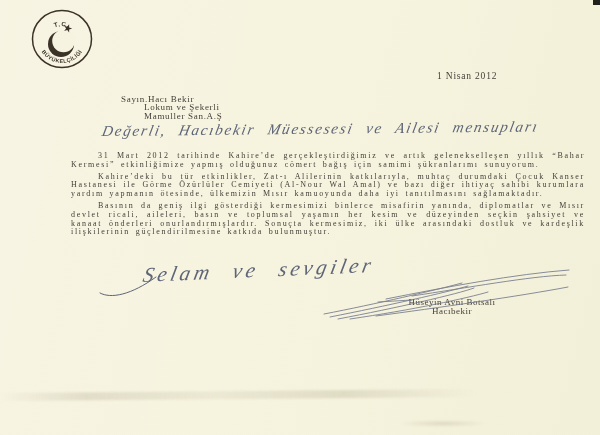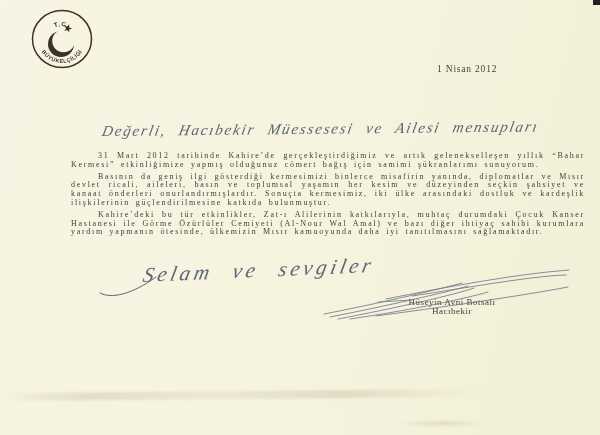--- a/index.html
+++ b/index.html
@@ -2,21 +2,21 @@
 <html><head>
 <meta charset="utf-8">
 <style>
   html,body{margin:0;padding:0;background:#888;}
   .page{
     position:relative;width:600px;height:435px;overflow:hidden;
     background:linear-gradient(104deg,#f7f4e3 0%,#f6f3df 45%,#f3f0d9 100%);
     font-family:"Liberation Serif",serif;color:#45413a;
   }
   .seal{position:absolute;left:30px;top:8px;width:64px;height:62px;}
-  .date{position:absolute;left:437px;top:64px;font-size:9.5px;letter-spacing:.8px;}
+  .date{position:absolute;left:437px;top:71px;font-size:9.5px;letter-spacing:.8px;}
   .recipient{position:absolute;left:121px;top:95px;font-size:9px;line-height:8.3px;letter-spacing:.7px;}
   .recipient .indent{margin-left:23px;}
   .hand{color:#5e6577;font-style:italic;}
   .salutation{
     position:absolute;left:104px;top:123px;font-size:15px;
     letter-spacing:1.8px;word-spacing:7px;white-space:nowrap;
     transform:skewX(-12deg) rotate(-.6deg);transform-origin:left top;
   }
   .body{
     position:absolute;left:71px;top:152px;width:514px;
@@ -67,27 +67,32 @@
       <g>
         <circle cx="31" cy="36" r="13" fill="#3c3328"></circle>
         <circle cx="33.5" cy="33" r="11.3" fill="#f6f3e0"></circle>
       </g>
       <text x="38" y="24" font-size="11" text-anchor="middle" fill="#3c3328" transform="rotate(18 38 20)">★</text>
     </svg>
   </div>
 
   <div class="date">1 Nisan 2012</div>
 
+  <div class="recipient">
+    <div>Sayın.Hacı Bekir</div>
+    <div class="indent">Lokum ve Şekerli</div>
+    <div class="indent">Mamuller San.A.Ş</div>
+  </div>
 
   <div class="salutation hand">Değerli, Hacıbekir Müessesesi ve Ailesi mensupları</div>
 
   <div class="body">
     <p>31 Mart 2012 tarihinde Kahire’de gerçekleştirdiğimiz ve artık gelenekselleşen yıllık “Bahar Kermesi” etkinliğimize yapmış olduğunuz cömert bağış için samimi şükranlarımı sunuyorum.</p>
+    <p>Kahire’deki bu tür etkinlikler, Zat-ı Alilerinin katkılarıyla, muhtaç durumdaki Çocuk Kanser Hastanesi ile Görme Özürlüler Cemiyeti (Al-Nour Wal Amal) ve bazı diğer ihtiyaç sahibi kurumlara yardım yapmanın ötesinde, ülkemizin Mısır kamuoyunda daha iyi tanıtılmasını sağlamaktadır.</p>
     <p>Basının da geniş ilgi gösterdiği kermesimizi binlerce misafirin yanında, diplomatlar ve Mısır devlet ricali, aileleri, basın ve toplumsal yaşamın her kesim ve düzeyinden seçkin şahsiyet ve kanaat önderleri onurlandırmışlardır. Sonuçta kermesimiz, iki ülke arasındaki dostluk ve kardeşlik ilişkilerinin güçlendirilmesine katkıda bulunmuştur.</p>
-    <p>Kahire’deki bu tür etkinlikler, Zat-ı Alilerinin katkılarıyla, muhtaç durumdaki Çocuk Kanser Hastanesi ile Görme Özürlüler Cemiyeti (Al-Nour Wal Amal) ve bazı diğer ihtiyaç sahibi kurumlara yardım yapmanın ötesinde, ülkemizin Mısır kamuoyunda daha iyi tanıtılmasını sağlamaktadır.</p>
   </div>
 
   <svg class="closing-flourish" width="62" height="32" viewBox="0 0 62 32">
     <path d="M2,25 C13,31 33,27 58,9" fill="none" stroke="#5e6577" stroke-width="1" stroke-linecap="round"></path>
   </svg>
   <div class="closing hand">Selam ve sevgiler</div>
 
   <div class="signer">
     <div>Hüseyin Avni Botsalı</div>
     <div>Hacıbekir</div>

